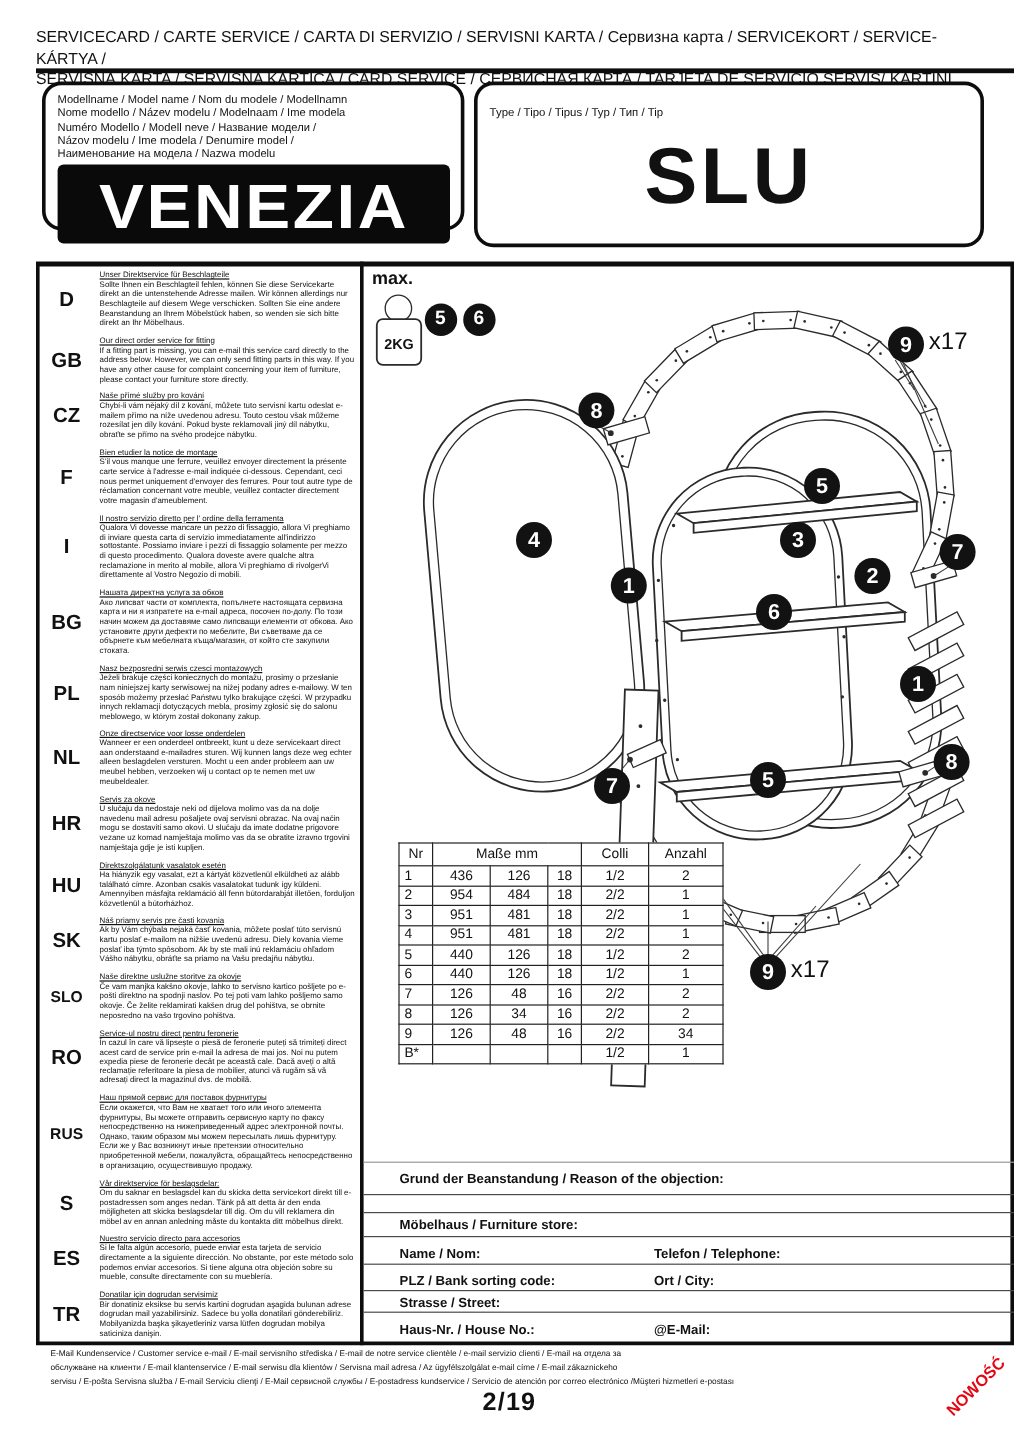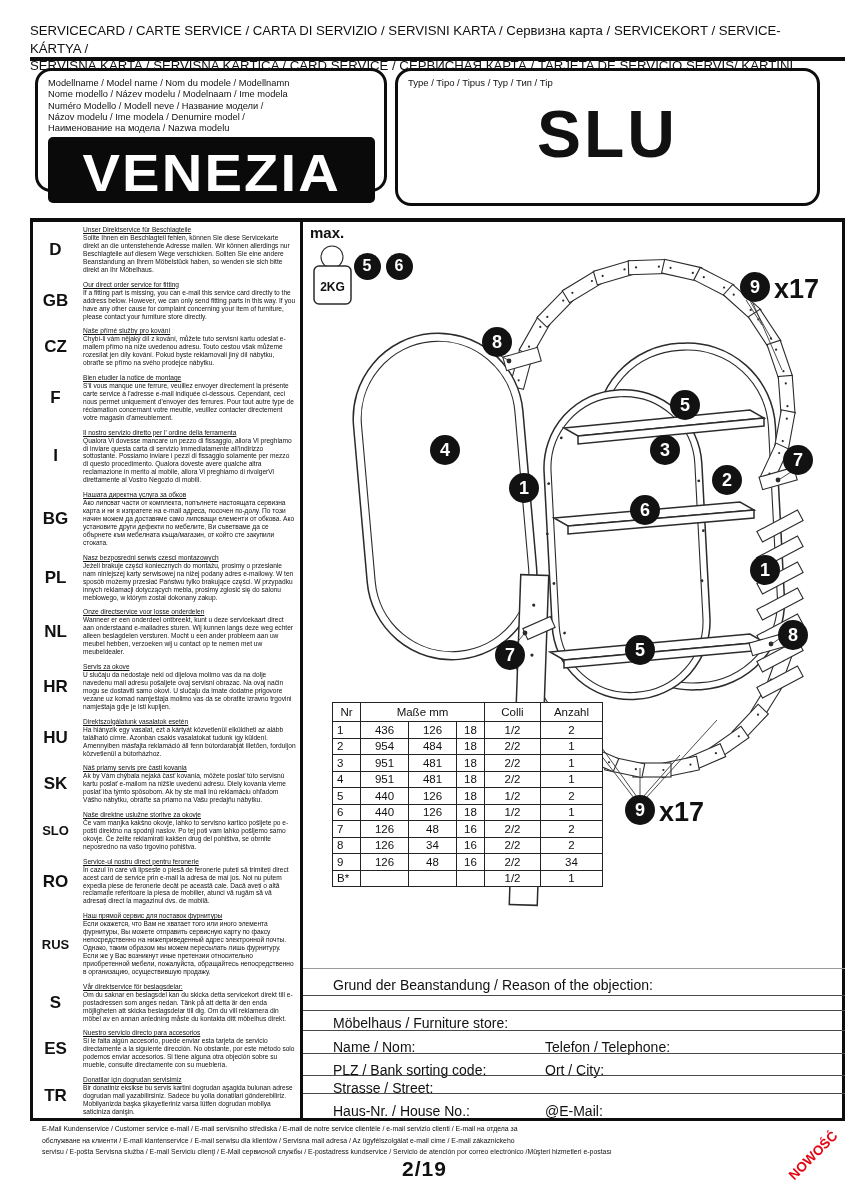--- a/index.html
+++ b/index.html
@@ -16,21 +16,21 @@
   #title b{font-weight:normal;}
   #title-rule{left:30px;top:57px;width:815px;height:4px;background:#0d0d0d;}
 
   
   .rbox{border:3px solid #0d0d0d;border-radius:16px;background:#fff;box-sizing:border-box;}
   #model-box{left:35px;top:68px;width:352px;height:124px;padding:7px 9px 6px 10px;}
   .model-line{font-size:9.3px;line-height:11.3px;white-space:nowrap;}
   #model-banner{margin-top:3px;height:66px;background:#0a0a0a;border-radius:5px;
     display:flex;align-items:flex-end;justify-content:center;}
   #model-banner span{color:#fff;font-weight:bold;font-size:52px;letter-spacing:2px;transform:scaleX(1.08);}
-  #type-box{left:395px;top:68px;width:425px;height:138px;padding:6px 10px;}
+  #type-box{left:395px;top:68px;width:425px;height:138px;padding:18px 10px;}
   #type-label{font-size:9.5px;}
   #type-value{text-align:center;font-weight:bold;font-size:66px;letter-spacing:3px;margin-top:8px;}
 
   
   #frame{left:30px;top:218px;width:815px;height:903px;border:3px solid #0d0d0d;border-top-width:4px;box-sizing:border-box;}
   #divider{left:300px;top:218px;width:3px;height:903px;background:#0d0d0d;}
 
   
   #language-column{left:33px;top:223px;width:266px;height:896px;display:flex;flex-direction:column;
     justify-content:space-between;padding:3px 0;box-sizing:border-box;}
@@ -44,32 +44,32 @@
   #diagram-svg{left:302px;top:220px;}
   .part{fill:#ffffff;stroke:#2b2b2b;stroke-width:1.5;}
   .thin{stroke-width:1.1;}
   .slat{fill:#ffffff;stroke:#2b2b2b;stroke-width:1.1;}
   .dot{fill:#2b2b2b;stroke:none;}
   .leader{stroke:#3a3a3a;stroke-width:0.9;fill:none;}
   #callout-layer{left:302px;top:220px;width:543px;height:745px;pointer-events:none;}
   .callout{position:absolute;width:30px;height:30px;border-radius:50%;background:#121212;color:#fff;
     font-weight:bold;font-size:18px;display:flex;align-items:center;justify-content:center;}
   .callout.small{width:27px;height:27px;font-size:16px;}
-  .callout-suffix{position:absolute;font-weight:bold;font-size:27px;}
+  .callout-suffix{position:absolute;font-weight:normal;font-size:20px;}
   #max-label{left:310px;top:224px;font-weight:bold;font-size:15px;}
 
   
   #parts-table-wrap{left:332px;top:702px;background:#fff;z-index:5;}
   #parts-table{border-collapse:collapse;font-size:11.5px;background:#fff;}
   #parts-table th,#parts-table td{border:1.6px solid #222;text-align:center;padding:0 3px;height:15.5px;font-weight:normal;}
   #parts-table th{height:18px;}
   #parts-table td:first-child{text-align:left;padding-left:4px;}
 
   
-  #form-area{left:303px;top:965px;width:470px;height:156px;font-size:14px;z-index:4;}
+  #form-area{left:303px;top:965px;width:470px;height:156px;font-size:11px;z-index:4;font-weight:bold;}
   .fline{position:absolute;left:0;width:542px;height:1px;background:#4a4a4a;}
   .fline.light{background:#9a9a9a;}
   .flabel{position:absolute;white-space:nowrap;}
 
   
   .foot-line{left:42px;width:770px;font-size:6.9px;white-space:nowrap;}
   #page-number{left:0;top:1157px;width:849px;text-align:center;font-size:21px;font-weight:bold;letter-spacing:1px;}
   #new-badge{left:782px;top:1148px;font-weight:bold;font-size:13.5px;transform:rotate(-45deg);transform-origin:center;}
 </style>
 </head>

